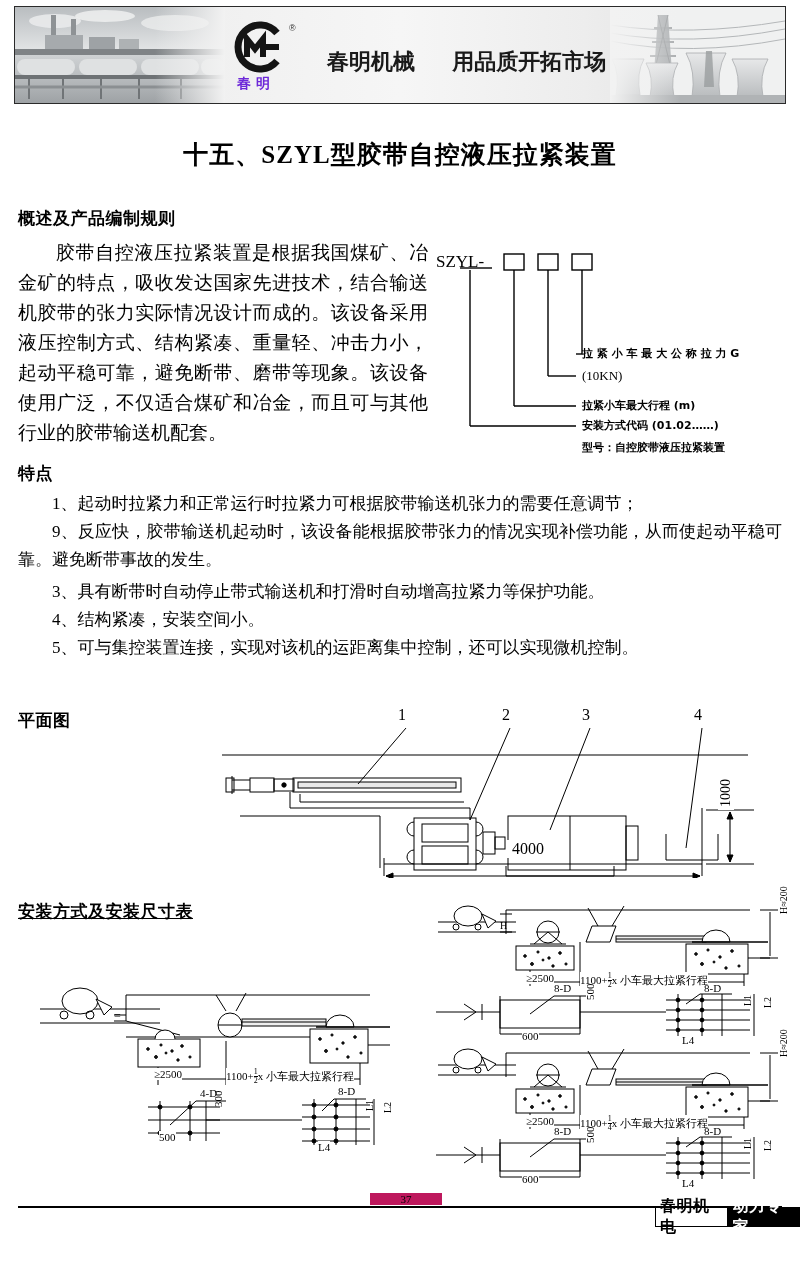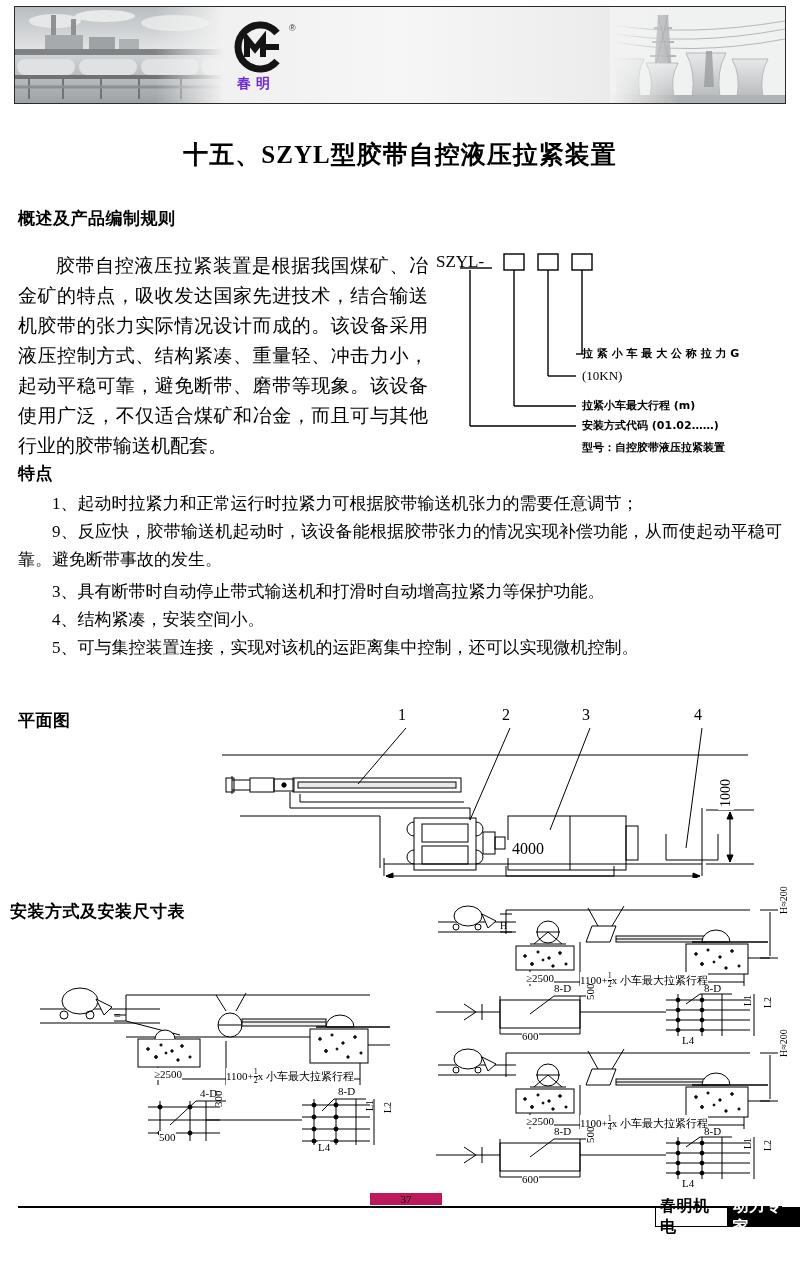--- a/index.html
+++ b/index.html
@@ -34,21 +34,21 @@
   
   .page-title{position:absolute;left:0;top:138px;width:800px;text-align:center;
     font-size:25px;font-weight:bold;letter-spacing:1px;
     font-family:"Liberation Serif",serif;}
 
   
   .h2{position:absolute;font-family:"DejaVu Sans",sans-serif;font-weight:bold;
     font-size:17px;letter-spacing:.5px;text-align:center;}
 
   
-  .body-col{position:absolute;left:18px;top:251px;width:410px;
+  .body-col{position:absolute;left:18px;top:238px;width:410px;
     font-size:19px;line-height:30px;text-align:justify;
     font-family:"Liberation Serif",serif;}
   .indent{text-indent:2em;}
 
   .feat{position:absolute;left:18px;width:764px;font-size:17px;line-height:28px;
     font-family:"Liberation Serif",serif;text-align:justify;}
   .feat .ind{text-indent:2em;display:block;}
 
   
   .model{position:absolute;left:434px;top:248px;width:356px;height:218px;}
@@ -165,20 +165,25 @@
       <svg width="60" height="52" viewBox="0 0 60 52">
         <path d="M52 12 A22 22 0 1 0 52 40" stroke="#141414" stroke-width="7" fill="none" stroke-linecap="butt"></path>
         <path d="M22 36 L22 18 L30 28 L38 18 L38 36" stroke="#141414" stroke-width="6" fill="none" stroke-linejoin="miter"></path>
         <path d="M40 26 L54 26" stroke="#141414" stroke-width="6"></path>
       </svg>
     </div>
     <span class="logo-reg">®</span>
     <div class="logo-cn">春明</div>
   </div>
 
+  <div class="slogan">
+    <span>春明机械</span>
+    <span class="gap"></span>
+    <span>用品质开拓市场</span>
+  </div>
 </div>
 
 <div class="page-title">十五、SZYL型胶带自控液压拉紧装置</div>
 
 <div class="h2" style="left:18px;top:207px;">概述及产品编制规则</div>
 
 <div class="body-col">
   <p class="indent" style="margin:0;">胶带自控液压拉紧装置是根据我国煤矿、冶金矿的特点，吸收发达国家先进技术，结合输送机胶带的张力实际情况设计而成的。该设备采用液压控制方式、结构紧凑、重量轻、冲击力小，起动平稳可靠，避免断带、磨带等现象。该设备使用广泛，不仅适合煤矿和冶金，而且可与其他行业的胶带输送机配套。</p>
 </div>
 
@@ -282,21 +287,21 @@
   </svg>
   <div class="lbl" style="position:absolute;left:380px;top:8px;font-size:16px;">1</div>
   <div class="lbl" style="position:absolute;left:484px;top:8px;font-size:16px;">2</div>
   <div class="lbl" style="position:absolute;left:564px;top:8px;font-size:16px;">3</div>
   <div class="lbl" style="position:absolute;left:676px;top:8px;font-size:16px;">4</div>
   <div class="lbl" style="position:absolute;left:488px;top:142px;font-size:16px;background:#fff;padding:0 6px;">4000</div>
   <div class="lbl" style="position:absolute;left:700px;top:112px;font-size:14px;
        transform:rotate(-90deg);transform-origin:left top;background:#fff;padding:0 3px;">1000</div>
 </div>
 
-<div class="h2" style="left:10px;top:900px;">安装方式及安装尺寸表</div>
+<div class="h2" style="left:18px;top:900px;text-decoration:underline;">安装方式及安装尺寸表</div>
 
 <div class="diagram" style="left:30px;top:965px;width:370px;height:180px;">
   <svg width="370" height="180" viewBox="0 0 370 180">
     <g stroke="#000" fill="none" stroke-width="1">
 
       <line x1="10" y1="44" x2="130" y2="44" stroke-width="1.2"></line>
       <line x1="10" y1="58" x2="130" y2="58" stroke-width="1.2"></line>
 
       <ellipse cx="50" cy="36" rx="18" ry="13" fill="#fff"></ellipse>
       <circle cx="34" cy="50" r="4"></circle>

